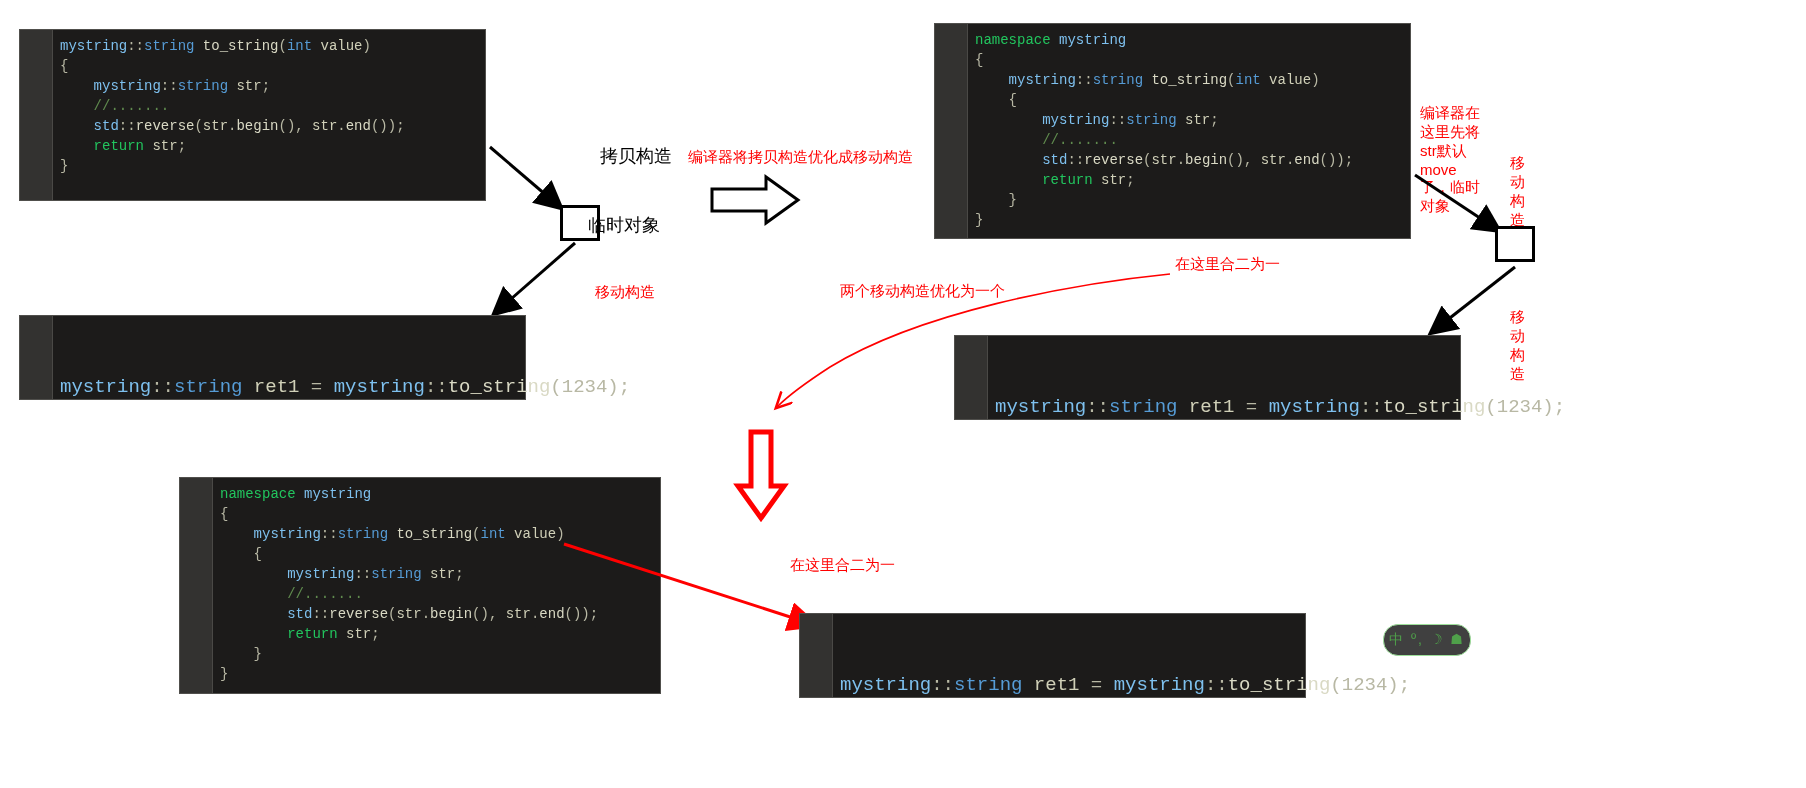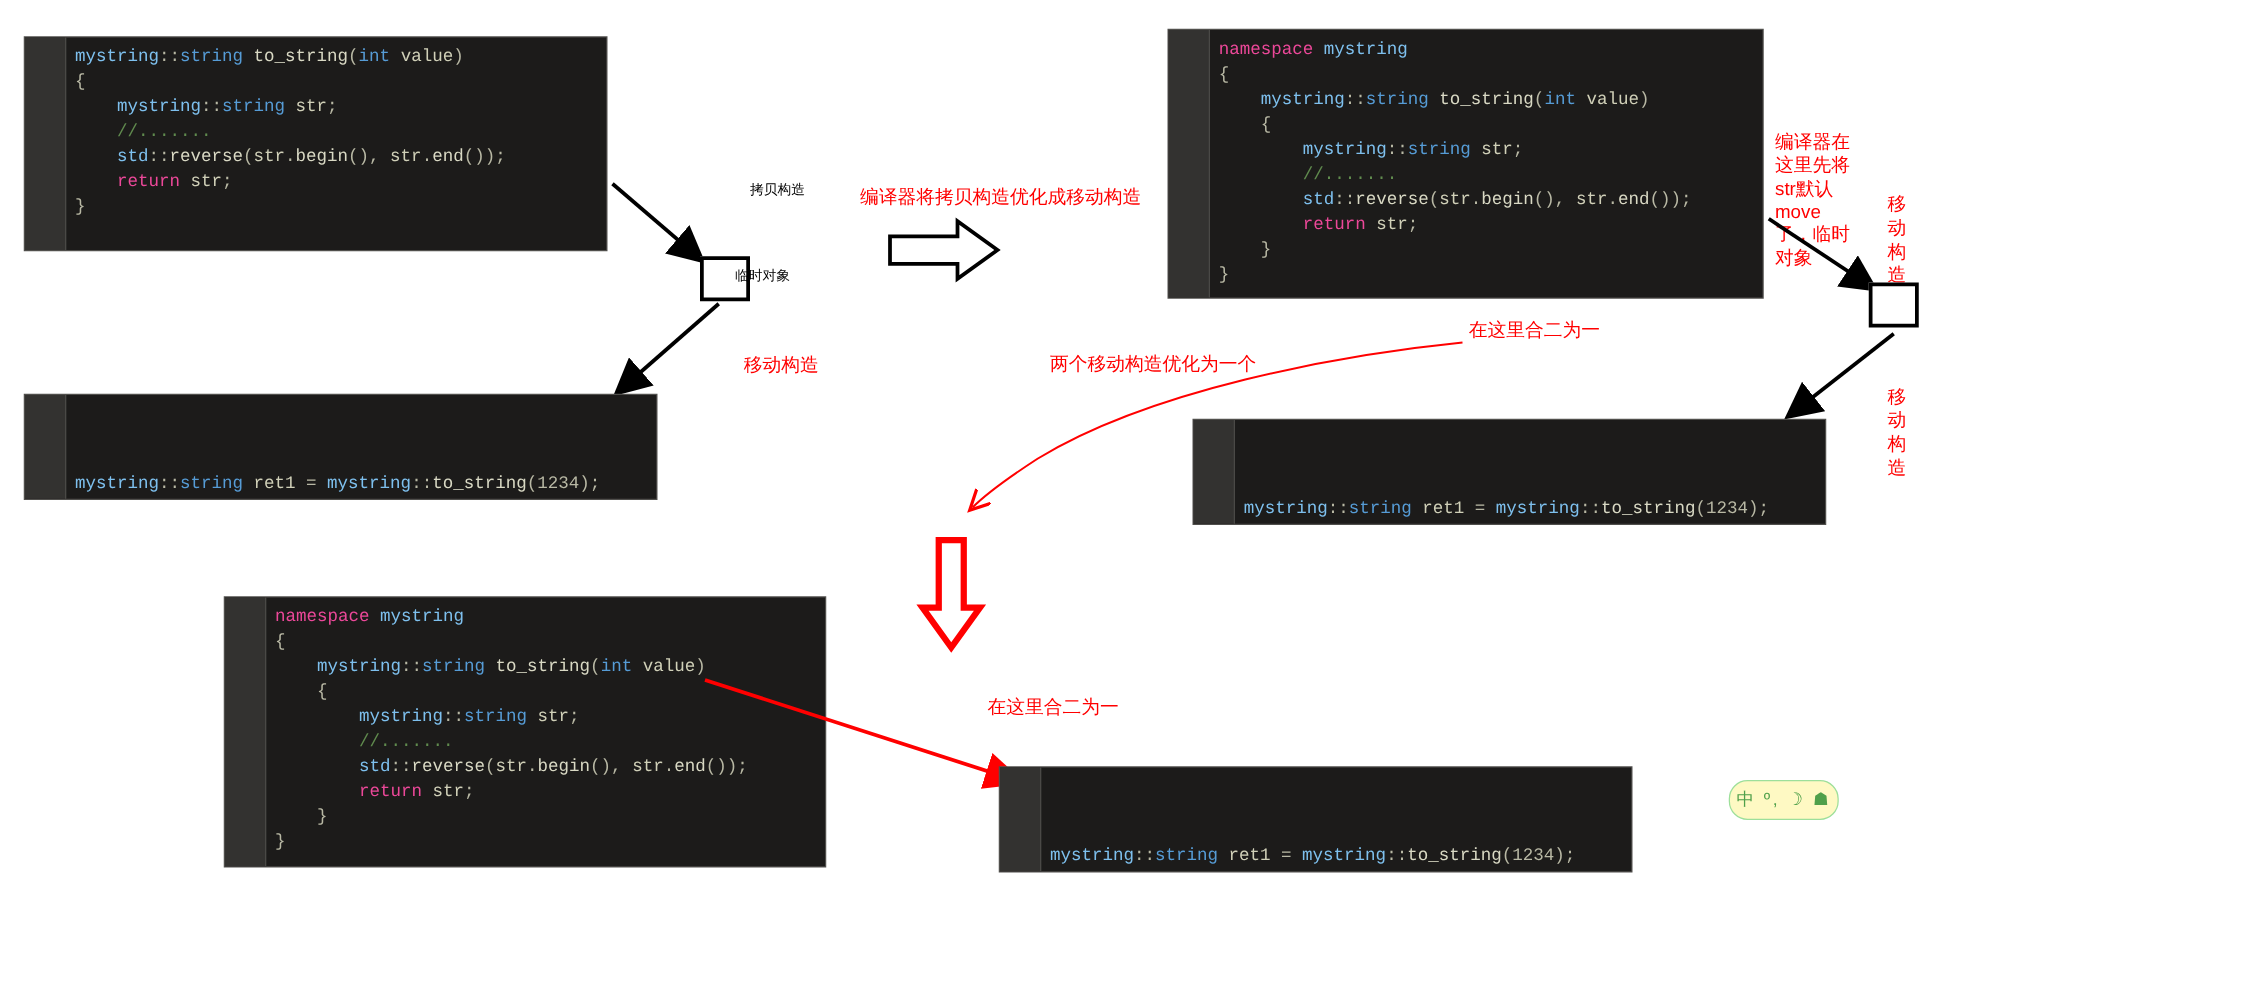--- a/index.html
+++ b/index.html
@@ -35,44 +35,44 @@
     padding: 6px 10px 8px 40px;
     white-space: pre;
   }
   .code-line { display: block; font-family: inherit; }
 
   
   .code-strip {
     position: absolute;
     background: #1c1b1a;
     color: #d8d8c8;
-    font-size: 14px;
+    font-size: 19px;
     line-height: 20px;
     padding: 1px 0 2px 40px;
     white-space: pre;
     box-shadow: 0 0 0 1px #504f4c;
   }
   .code-strip .gutter { width: 32px; }
 
   
   .ns  { color: #7ec0ee; }   
   .typ { color: #569cd6; }   
-  .kw  { color: #ec4899; }   
+  .kw  { color: #22c55e; }   
   .fn  { color: #d9d9c4; }   
   .var { color: #d0d0b8; }   
   .pn  { color: #b8b8a4; }   
   .cm  { color: #608b4e; }   
   .num { color: #b8b8a4; }   
 
   
   .blk-label {
     position: absolute;
     color: #000;
     font-family: "Microsoft YaHei", Arial, sans-serif;
-    font-size: 11px;
+    font-size: 18px;
   }
   
   .red-label {
     position: absolute;
     color: #ff0000;
     font-family: "Microsoft YaHei", Arial, sans-serif;
     font-size: 15px;
   }
 
   
@@ -93,21 +93,21 @@
 
   
   .abs-svg { position: absolute; overflow: visible; }
 
   
   .ime-pill {
     position: absolute;
     right: 10px; bottom: 132px;
     width: 86px; height: 30px;
     border-radius: 15px;
-    background: #fef9c3;
+    background: #404040;
     border: 1px solid #9ddf9a;
     color: #4fa04a;
     display: flex;
     align-items: center;
     justify-content: center;
     font-family: "Microsoft YaHei", Arial, sans-serif;
     font-size: 14px;
     letter-spacing: 2px;
   }
 </style>

